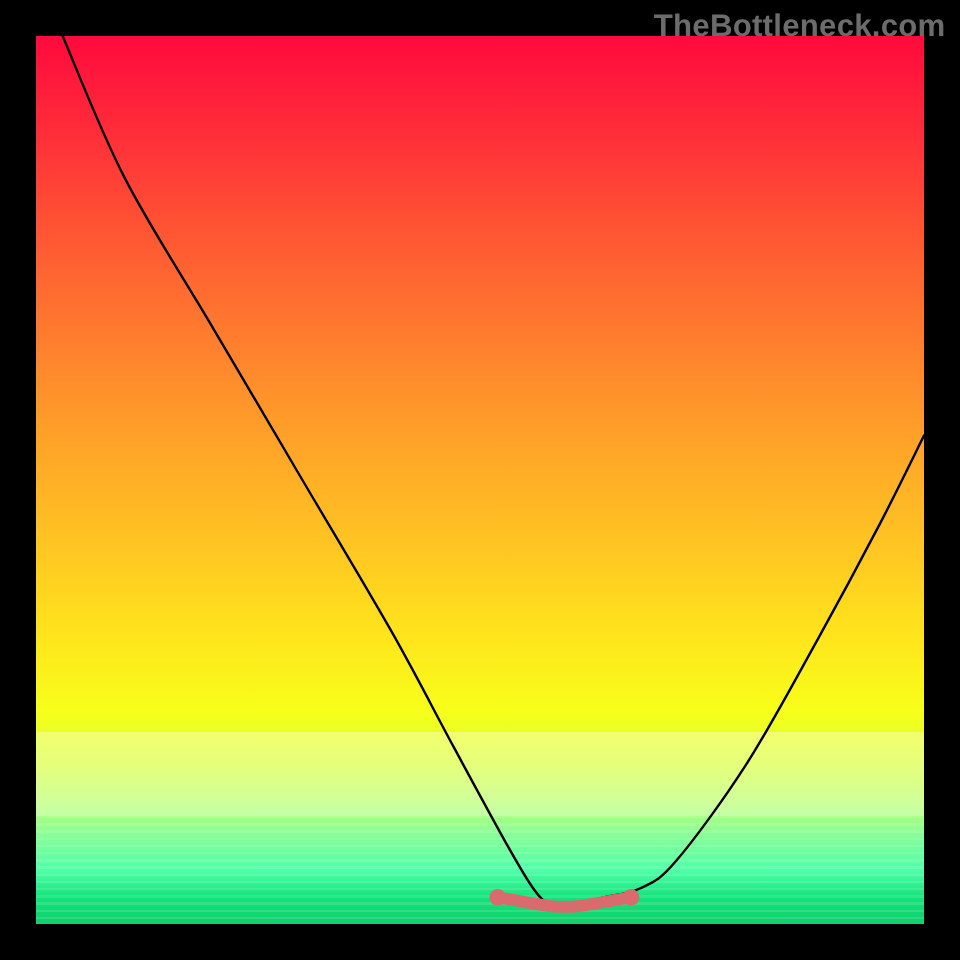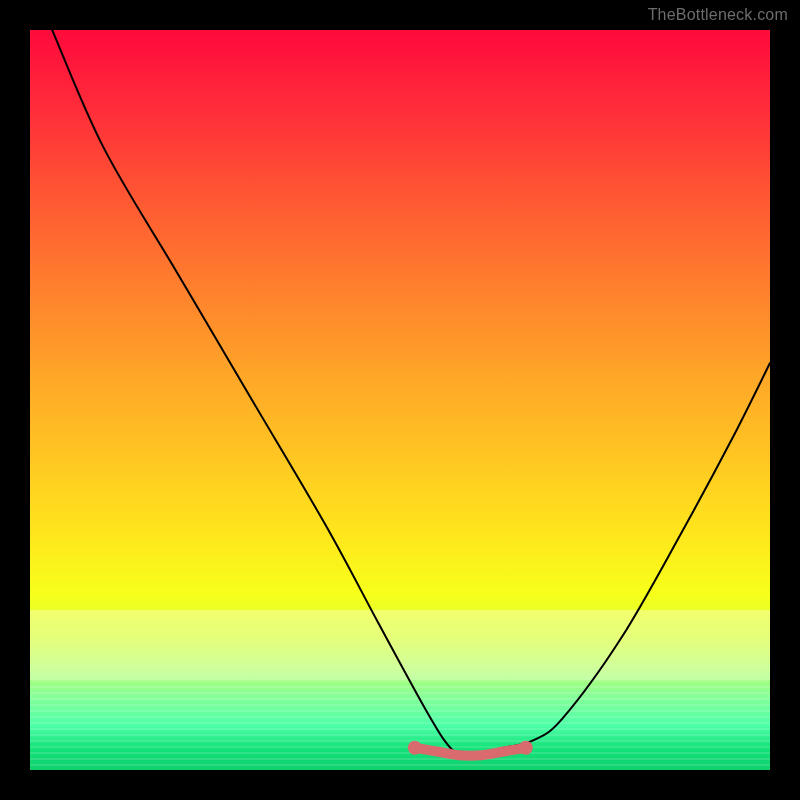--- a/index.html
+++ b/index.html
@@ -75,22 +75,22 @@
     top: 0;
     width: 740px;
     height: 740px;
     pointer-events: none;
   }
   .watermark {
     position: absolute;
     top: 6px;
     right: 12px;
     color: #6c6c6c;
-    font-size: 16px;
-    font-weight: 400;
+    font-size: 26px;
+    font-weight: 700;
     letter-spacing: 0.2px;
     user-select: none;
   }
 </style>
 </head>
 <body>
 
 <div class="frame">
 
   <div class="watermark">TheBottleneck.com</div>

